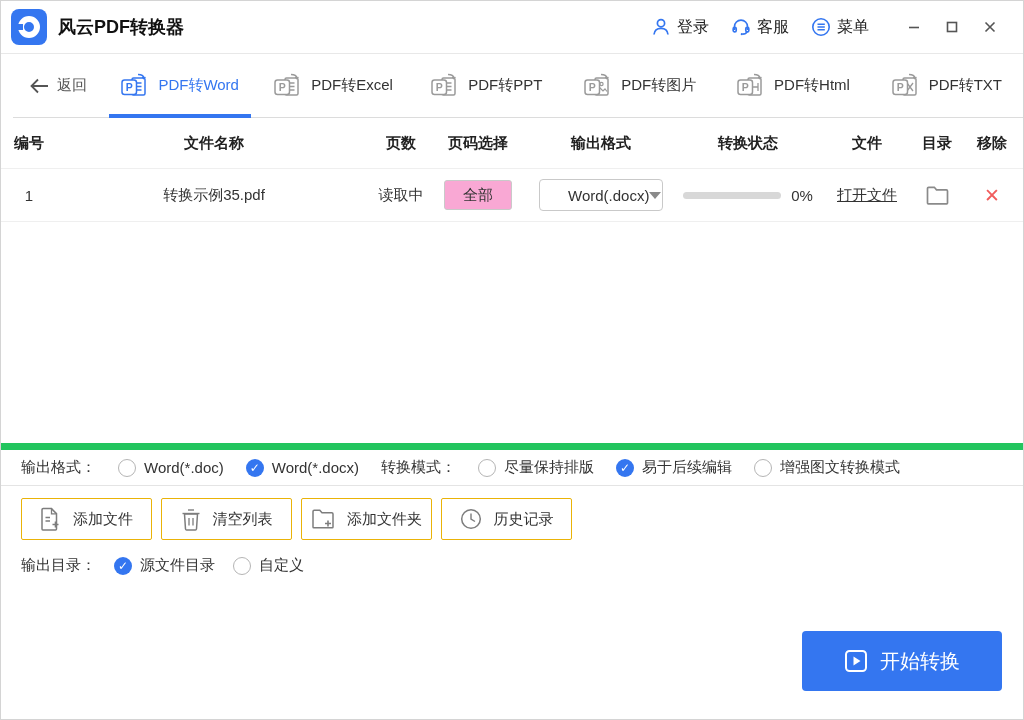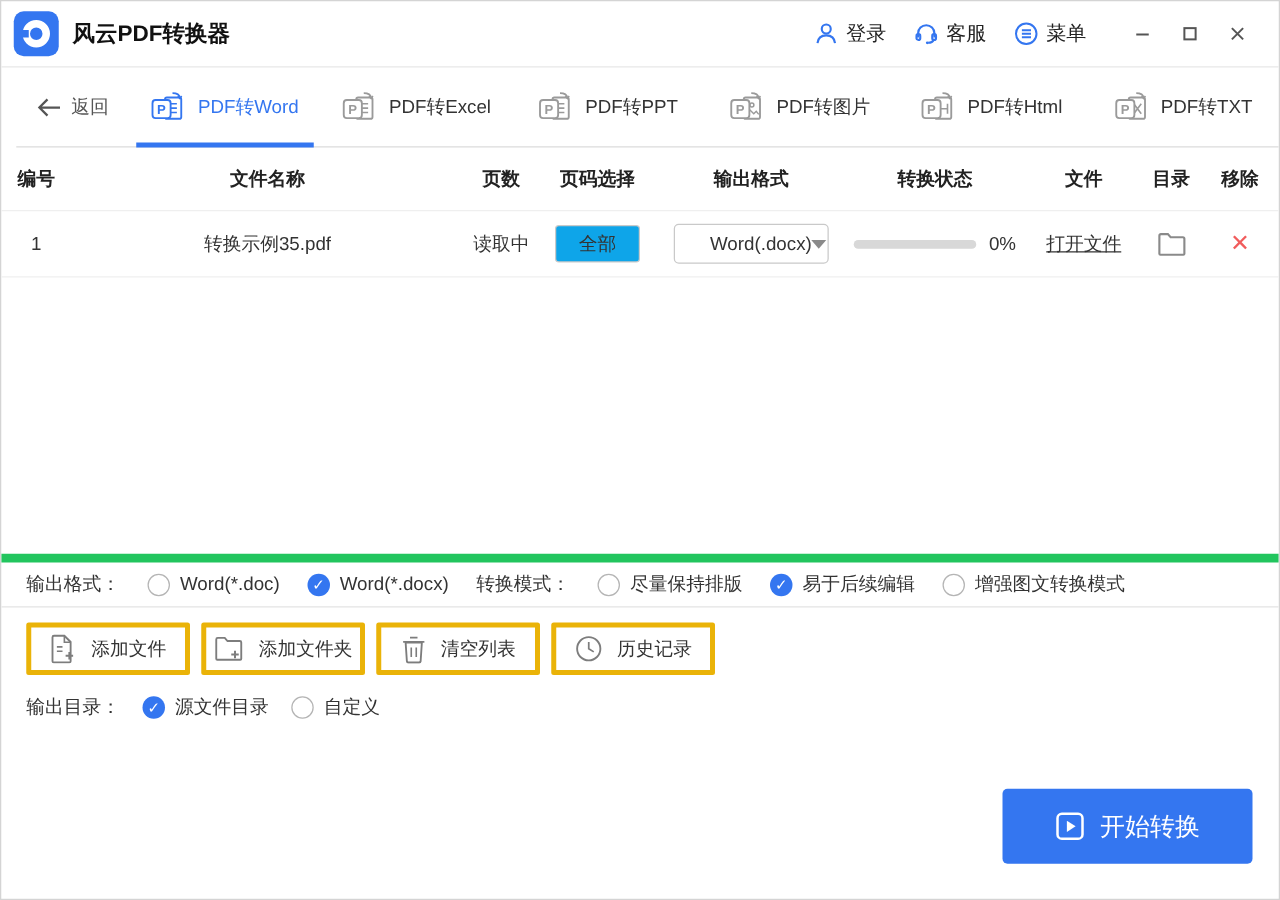--- a/index.html
+++ b/index.html
@@ -26,21 +26,21 @@
   .tab.active { color:#3476F0; }
   .tab.active::after { content:""; position:absolute; left:50%; transform:translateX(-50%); bottom:-1px; width:142px; height:4px; background:#3476F0; }
   .tab-ico { flex:0 0 auto; }
 
   
   .t-grid { display:grid; grid-template-columns:56px 314px 60px 94px 152px 142px 96px 44px 66px; align-items:center; }
   .t-head { height:50px; font-weight:bold; font-size:15px; color:#222; flex:0 0 auto; }
   .t-head > div { text-align:center; }
   .t-row { height:54px; border-top:1px solid #efefef; border-bottom:1px solid #efefef; font-size:15px; flex:0 0 auto; }
   .t-row > div { display:flex; align-items:center; justify-content:center; }
-  .btn-all { width:68px; height:30px; border:1px solid #c9c9c9; border-radius:3px; background:#0ea5e9; font-size:15px; color:#333; display:flex; align-items:center; justify-content:center; cursor:pointer; }
+  .btn-all { width:68px; height:30px; border:1px solid #c9c9c9; border-radius:3px; background:#f9a8d4; font-size:15px; color:#333; display:flex; align-items:center; justify-content:center; cursor:pointer; }
   .dropdown { width:124px; height:32px; border:1px solid #c9c9c9; border-radius:4px; background:#fff; display:flex; align-items:center; justify-content:space-between; padding:0 28px; cursor:pointer; }
   .dropdown .dd-lbl { font-size:15px; color:#333; }
   .caret { width:0; height:0; border-left:6px solid transparent; border-right:6px solid transparent; border-top:7px solid #8a8a8a; }
   .progress-wrap { gap:10px; }
   .progress-track { width:98px; height:7px; border-radius:4px; background:#d8d8d8; }
   .pct { font-size:15px; color:#333; }
   .open-link { font-size:15px; color:#333; text-decoration:underline; cursor:pointer; }
   .remove-x { color:#F15C5C; font-size:19px; font-weight:bold; cursor:pointer; line-height:1; }
   .t-empty { flex:1 1 auto; }
 
@@ -48,21 +48,21 @@
   .options-row { height:43px; border-top:7px solid #22c55e; border-bottom:1px solid #e4e4e4; display:flex; align-items:center; padding:0 20px; gap:22px; font-size:15px; flex:0 0 auto; }
   .opt-label { color:#333; }
   .radio-item { display:flex; align-items:center; gap:8px; cursor:pointer; }
   .radio { width:18px; height:18px; border-radius:50%; border:1px solid #b5b5b5; background:#fff; flex:0 0 auto; }
   .radio.checked { border:none; background:#3476F0; color:#fff; display:flex; align-items:center; justify-content:center; font-size:12px; font-weight:bold; }
   .radio-group { display:flex; align-items:center; gap:22px; }
 
   
   .bottom { flex:1; position:relative; padding:12px 20px 0 20px; }
   .tool-btns { display:flex; gap:9px; }
-  .tool-btn { width:131px; height:42px; border:4px solid #eab308; border-radius:2px; background:#fff; display:flex; align-items:center; justify-content:center; gap:12px; font-size:15px; color:#333; cursor:pointer; }
+  .tool-btn { width:131px; height:42px; border:1px solid #eab308; border-radius:2px; background:#fff; display:flex; align-items:center; justify-content:center; gap:12px; font-size:15px; color:#333; cursor:pointer; }
   .outdir-row { display:flex; align-items:center; gap:18px; margin-top:16px; font-size:15px; }
   .start-btn { position:absolute; right:21px; bottom:28px; width:200px; height:60px; background:#3476F0; border-radius:4px; display:flex; align-items:center; justify-content:center; gap:12px; color:#fff; font-size:20px; cursor:pointer; }
 
   svg { display:block; }
 </style>
 </head>
 <body>
 
 <div class="window">
 
@@ -303,40 +303,40 @@
             <path d="M2 22 V2.8 C2 2.1 2.5 1.6 3.2 1.6 H11.5 L16.5 6.6 V22 C16.5 22.5 16.1 22.9 15.6 22.9 H2.9 C2.4 22.9 2 22.5 2 22 Z"></path>
             <path d="M11.5 1.8 V6.8 H16.3" stroke-width="1.3"></path>
             <path d="M5.5 10.5 H10 M5.5 14 H10" stroke-width="1.3"></path>
             <path d="M12.5 17.5 H18.5 M15.5 14.5 V20.5" stroke-width="1.6"></path>
           </svg>
         </span>
         <span>添加文件</span>
       </div>
       <div class="tool-btn">
         <span>
-          <svg width="24" height="22" viewBox="0 0 24 22" fill="none" stroke="#7d7d7d" stroke-width="1.5">
-            <path d="M2 19 V3.5 C2 2.8 2.5 2.3 3.2 2.3 H8.8 L11 4.8 H20.8 C21.5 4.8 22 5.3 22 6 V19 C22 19.4 21.6 19.8 21.2 19.8 H2.8 C2.4 19.8 2 19.4 2 19 Z"></path>
-            <path d="M14 15.5 H20 M17 12.5 V18.5" stroke-width="1.6"></path>
-          </svg>
-        </span>
-        <span>添加文件夹</span>
-      </div>
-      <div class="tool-btn">
-        <span>
           <svg width="20" height="23" viewBox="0 0 20 23" fill="none" stroke="#7d7d7d" stroke-width="1.5">
             <path d="M3.5 6 H16.5 L15.5 21 C15.4 21.6 15 22 14.4 22 H5.6 C5 22 4.6 21.6 4.5 21 Z"></path>
             <path d="M1.5 5.5 H18.5" stroke-width="1.4"></path>
             <path d="M7 2 H13" stroke-width="1.4"></path>
             <path d="M8 10 V17.5 M12 10 V17.5" stroke-width="1.3"></path>
           </svg>
         </span>
         <span>清空列表</span>
       </div>
       <div class="tool-btn">
         <span>
+          <svg width="24" height="22" viewBox="0 0 24 22" fill="none" stroke="#7d7d7d" stroke-width="1.5">
+            <path d="M2 19 V3.5 C2 2.8 2.5 2.3 3.2 2.3 H8.8 L11 4.8 H20.8 C21.5 4.8 22 5.3 22 6 V19 C22 19.4 21.6 19.8 21.2 19.8 H2.8 C2.4 19.8 2 19.4 2 19 Z"></path>
+            <path d="M14 15.5 H20 M17 12.5 V18.5" stroke-width="1.6"></path>
+          </svg>
+        </span>
+        <span>添加文件夹</span>
+      </div>
+      <div class="tool-btn">
+        <span>
           <svg width="22" height="22" viewBox="0 0 22 22" fill="none" stroke="#7d7d7d" stroke-width="1.5">
             <circle cx="11" cy="11" r="9.3"></circle>
             <path d="M11 5.5 V11 L15 13.5" stroke-width="1.4"></path>
           </svg>
         </span>
         <span>历史记录</span>
       </div>
     </div>
 
     <div class="outdir-row">

